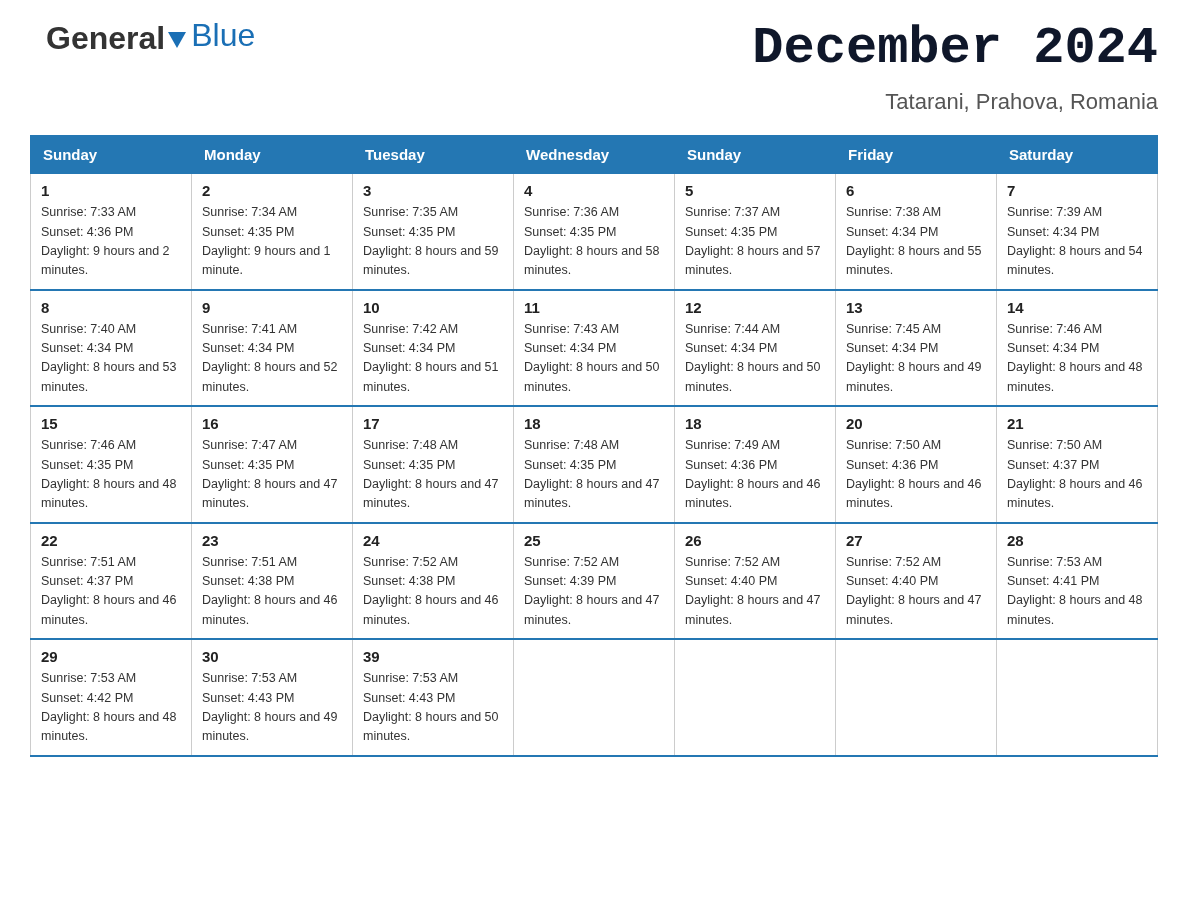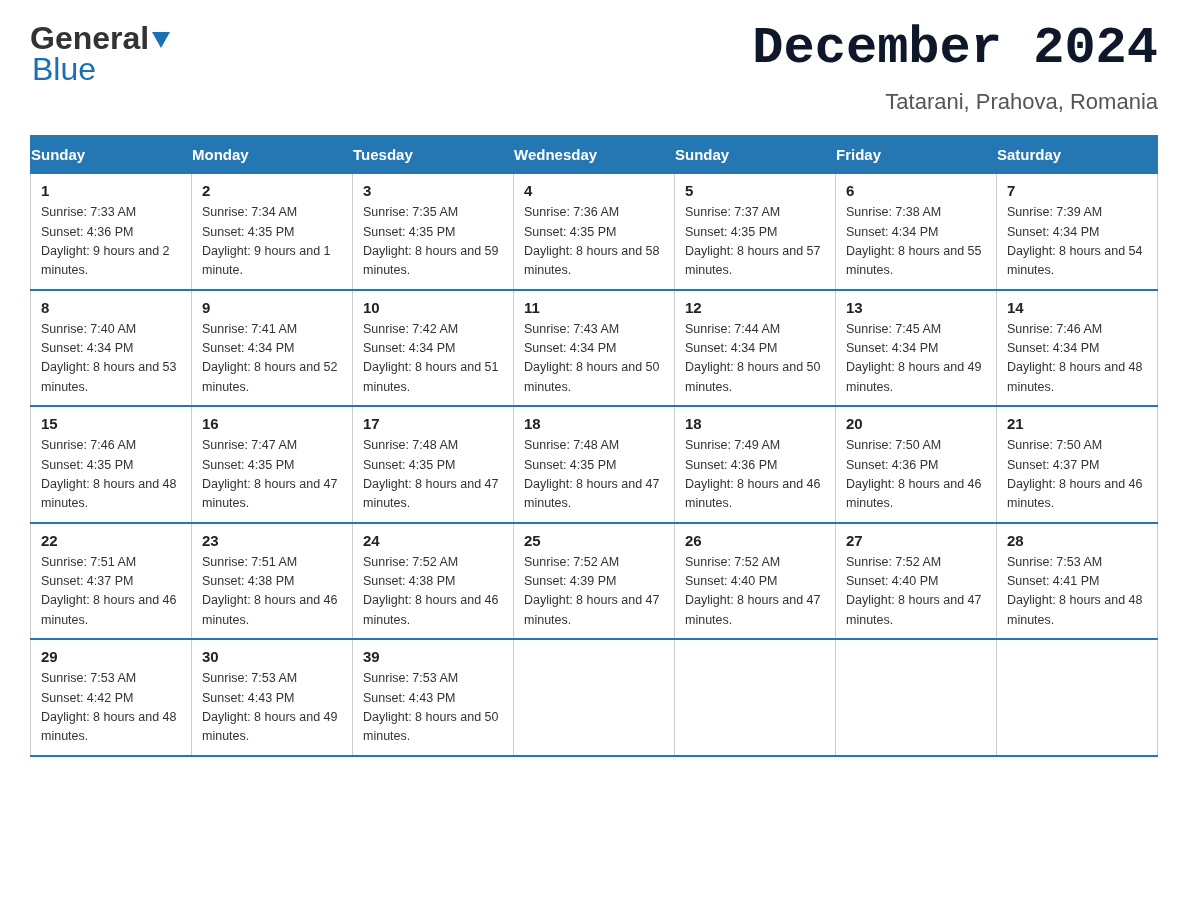--- a/index.html
+++ b/index.html
@@ -11,22 +11,22 @@
       padding: 20px 30px;
     }
     .header {
       display: flex;
       justify-content: space-between;
       align-items: flex-start;
       margin-bottom: 20px;
     }
     .logo {
       display: flex;
-      flex-direction: column;
-      align-items: flex-start;
+      align-items: center;
+      margin-left: 16px;
     }
     .title-block {
       text-align: right;
     }
     .calendar-title {
       font-size: 52px;
       font-weight: bold;
       color: #0f172a;
       line-height: 1.1;
       font-family: Liberation Mono, monospace;
@@ -38,21 +38,21 @@
     }
     table {
       width: 100%;
       border-collapse: collapse;
     }
     thead tr th {
       background-color: #2477b3;
       color: #fff;
       font-size: 15px;
       font-weight: bold;
-      padding: 10px 0;
+      padding: 10px 12px;
       text-align: left;
       border: 1px solid #2477b3;
     }
     tbody tr td {
       border: 1px solid #ccc;
       vertical-align: top;
       padding: 8px 10px;
       font-size: 13px;
       color: #333;
       width: calc(100% / 7);

